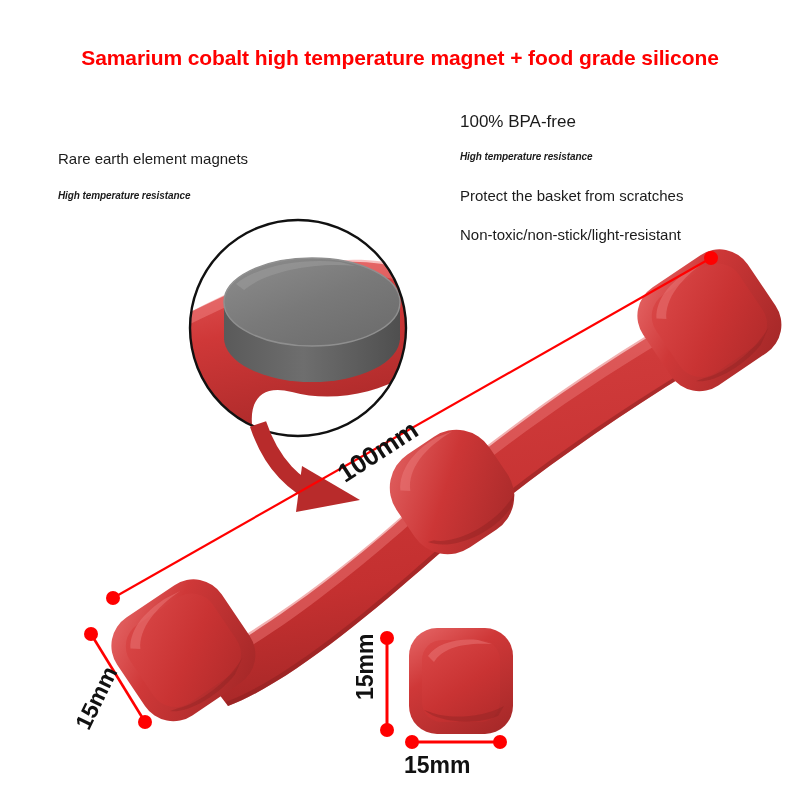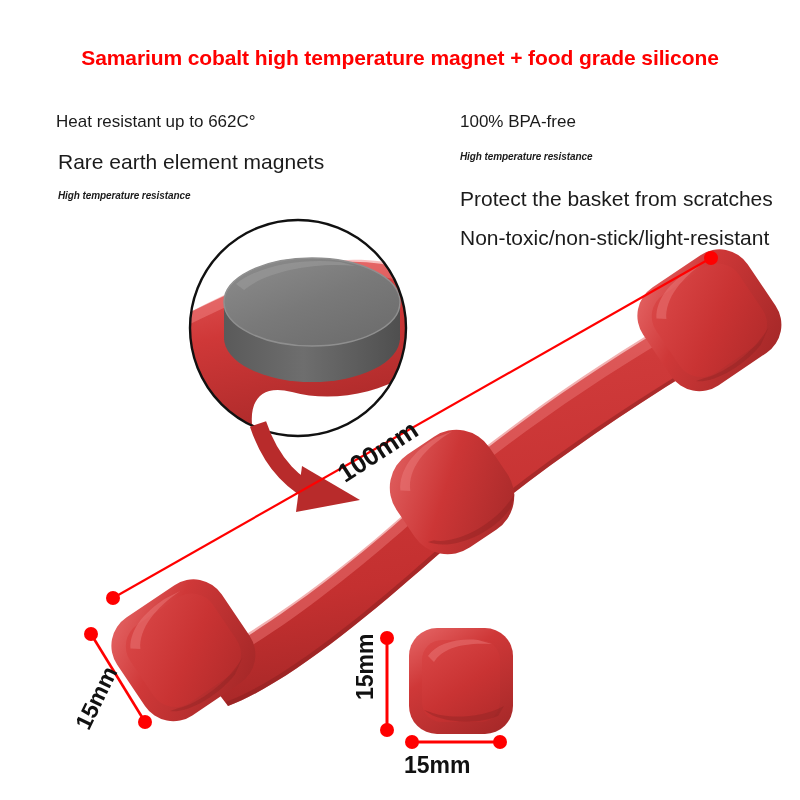--- a/index.html
+++ b/index.html
@@ -32,21 +32,21 @@
     white-space: nowrap;
   }
 
   
   .feat {
     position: absolute;
     color: #1b1b1b;
     white-space: nowrap;
   }
   .feat.big   { font-size: 17px; font-weight: 400; }
-  .feat.mid   { font-size: 21px; font-weight: 400; }
+  .feat.mid   { font-size: 15px; font-weight: 400; }
   .feat.small { font-size: 10px; font-weight: bold; letter-spacing: -0.1px; font-style: italic; }
 
   .f-left-1  { left: 56px;  top: 112px; }
   .f-left-2  { left: 58px;  top: 150px; }
   .f-left-3  { left: 58px;  top: 190px; }
   .f-right-1 { left: 460px; top: 112px; text-align: right; }
   .f-right-2 { left: 460px; top: 151px; }
   .f-right-3 { left: 460px; top: 187px; }
   .f-right-4 { left: 460px; top: 226px; }
 
@@ -90,21 +90,20 @@
     font-size: 23px;
   }
 </style>
 </head>
 <body>
 
 <div id="page">
 
   <div class="title">Samarium cobalt high temperature magnet + food grade silicone</div>
 
-  <div class="feat big f-left-1">Heat resistant up to 662C°</div>
   <div class="feat mid f-left-2">Rare earth element magnets</div>
   <div class="feat small f-left-3">High temperature resistance</div>
 
   <div class="feat big f-right-1">100% BPA-free</div>
   <div class="feat small f-right-2">High temperature resistance</div>
   <div class="feat mid f-right-4">Non-toxic/non-stick/light-resistant</div>
   <div class="feat mid f-right-3">Protect the basket from scratches</div>
 
   <svg class="art" viewBox="0 0 800 800">
     <defs>

